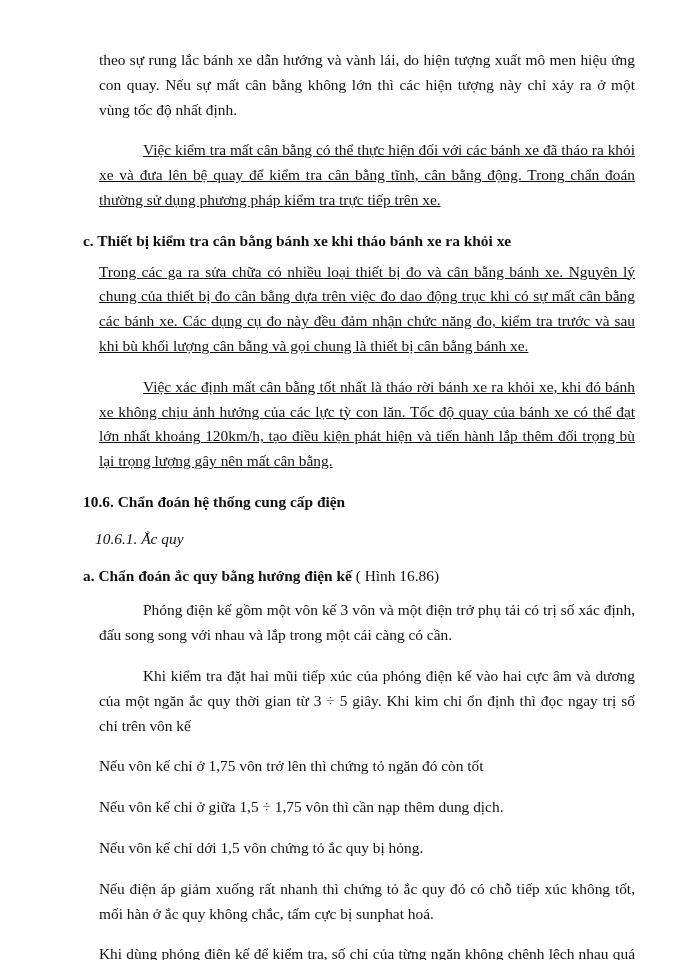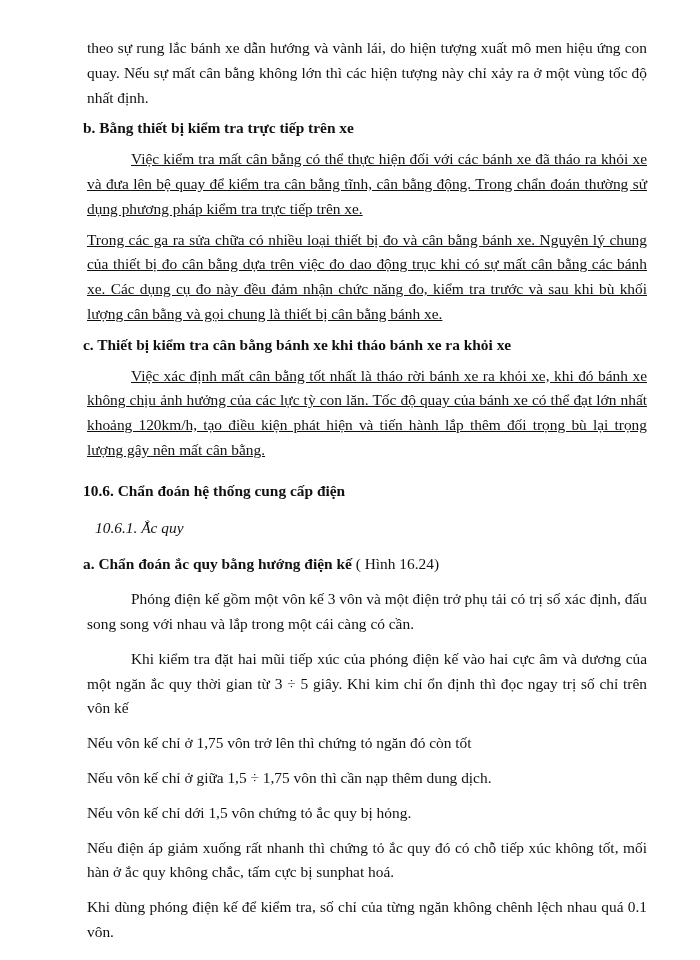--- a/index.html
+++ b/index.html
@@ -2,55 +2,54 @@
 <html><head>
 <meta charset="utf-8">
 <style>
   html, body { margin: 0; padding: 0; background: #ffffff; }
   body { width: 700px; height: 960px; position: relative; overflow: hidden; }
   .page {
     position: absolute; left: 83px; top: 32px; width: 568px;
     font-family: "Liberation Serif", serif; font-size: 15.4px; color: #111;
     line-height: 24.8px; text-align: justify;
   }
-  .p { margin: 4px; }
+  .p { margin: 16px; }
   .gap { margin-top: 6px; text-decoration: underline; }
   .gap-l { margin-top: 10px; font-family: Liberation Serif, serif; }
   .indent { text-indent: 44px; }
   .h { font-weight: bold; margin: 6px 0 0 0; }
   .h-main { font-weight: bold; margin: 16px 0 12px 0; }
   .h-sub { font-style: italic; margin: 12px; }
   .normal { font-weight: normal; }
   .page-number {
     position: absolute; left: 628px; top: 957px;
     font-family: "Liberation Serif", serif; font-weight: bold; font-size: 15px; color: #111;
   }
 </style>
 </head>
 <body>
 
 <div class="page">
   <p class="p">theo sự rung lắc bánh xe dẫn hướng và vành lái, do hiện tượng xuất mô men hiệu ứng con quay. Nếu sự mất cân bằng không lớn thì các hiện tượng này chỉ xảy ra ở một vùng tốc độ nhất định.</p>
 
-  <p class="p h">b. Bằng thiết bị kiểm tra trực tiếp trên xe</p>
 
   <p class="p gap indent">Việc kiểm tra mất cân bằng có thể thực hiện đối với các bánh xe đã tháo ra khỏi xe và đưa lên bệ quay để kiểm tra cân bằng tĩnh, cân bằng động. Trong chẩn đoán thường sử dụng phương pháp kiểm tra trực tiếp trên xe.</p>
 
+  <p class="p h">c. Thiết bị kiểm tra cân bằng bánh xe khi tháo bánh xe ra khỏi xe</p>
+
   <p class="p gap">Trong các ga ra sửa chữa có nhiều loại thiết bị đo và cân bằng bánh xe. Nguyên lý chung của thiết bị đo cân bằng dựa trên việc đo dao động trục khi có sự mất cân bằng các bánh xe. Các dụng cụ đo này đều đảm nhận chức năng đo, kiểm tra trước và sau khi bù khối lượng cân bằng và gọi chung là thiết bị cân bằng bánh xe.</p>
-
-  <p class="p h">c. Thiết bị kiểm tra cân bằng bánh xe khi tháo bánh xe ra khỏi xe</p>
 
   <p class="p gap indent">Việc xác định mất cân bằng tốt nhất là tháo rời bánh xe ra khỏi xe, khi đó bánh xe không chịu ảnh hưởng của các lực tỳ con lăn. Tốc độ quay của bánh xe có thể đạt lớn nhất khoảng 120km/h, tạo điều kiện phát hiện và tiến hành lắp thêm đối trọng bù lại trọng lượng gây nên mất cân bằng.</p>
 
 
   <p class="p h-main">10.6. Chẩn đoán hệ thống cung cấp điện</p>
 
   <p class="p h-sub">10.6.1. Ắc quy</p>
 
-  <p class="p h"><span>a. Chẩn đoán ắc quy bằng hướng điện kế</span><span class="normal"> ( Hình 16.24)</span></p>
+  <p class="p h"><span>a. Chẩn đoán ắc quy bằng hướng điện kế</span><span class="normal"> ( Hình 16.86)</span></p>
 
   <p class="p gap-l indent">Phóng điện kế gồm một vôn kế 3 vôn và một điện trở phụ tải có trị số xác định, đấu song song với nhau và lắp trong một cái càng có cần.</p>
 
   <p class="p gap-l indent">Khi kiểm tra đặt hai mũi tiếp xúc của phóng điện kế vào hai cực âm và dương của một ngăn ắc quy thời gian từ 3 ÷ 5 giây. Khi kim chỉ ổn định thì đọc ngay trị số chỉ trên vôn kế</p>
 
   <p class="p gap-l">Nếu vôn kế chỉ ở 1,75 vôn trở lên thì chứng tỏ ngăn đó còn tốt</p>
 
   <p class="p gap-l">Nếu vôn kế chỉ ở giữa 1,5 ÷ 1,75 vôn thì cần nạp thêm dung dịch.</p>
 
   <p class="p gap-l">Nếu vôn kế chỉ dới 1,5 vôn chứng tỏ ắc quy bị hỏng.</p>

